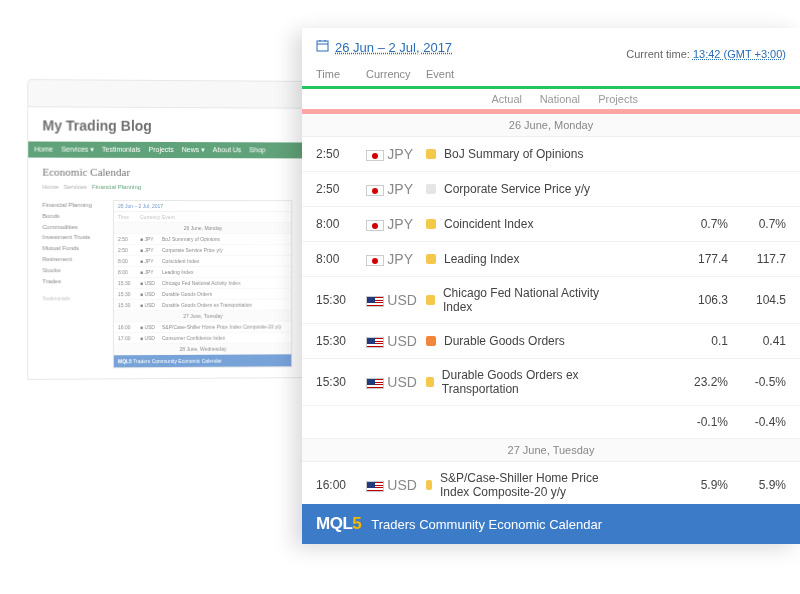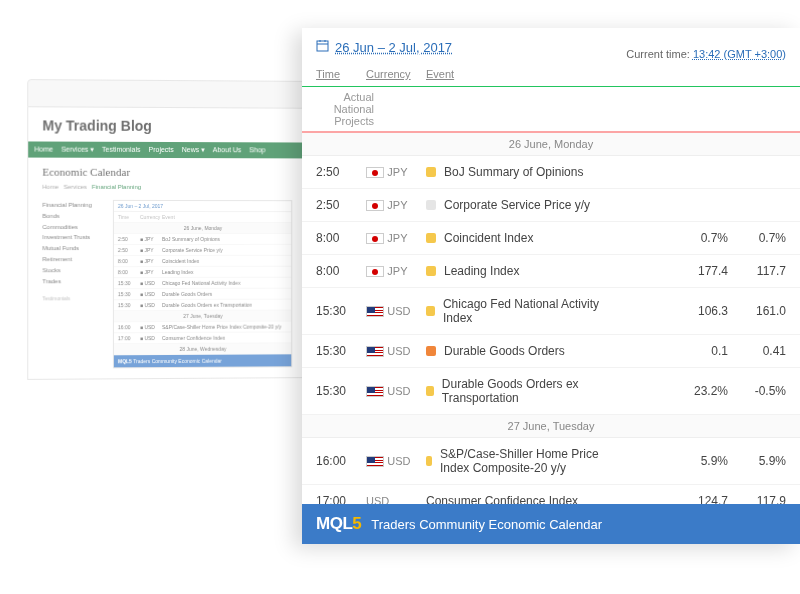--- a/index.html
+++ b/index.html
@@ -24,39 +24,39 @@
     .mini-row .t { width: 18px; }
     .mini-row .f { width: 18px; }
     .mini-footer { background: #3b7bc8; color: #fff; padding: 3px 4px; font-size: 5px; }
     .testi { font-size: 5px; color: #aaa; margin-top: 8px; }
 
     
     .calendar { position: absolute; right: 0; top: 28px; width: 498px; height: 516px; background: #fff; box-shadow: -8px 4px 20px rgba(0,0,0,0.15); display: flex; flex-direction: column; }
     .cal-top { padding: 10px 14px 6px; }
     .date-range { color: #2a6db8; font-size: 13px; text-decoration: underline dotted; display: inline-flex; align-items: center; gap: 6px; cursor: pointer; }
     .cal-icon { display: inline-block; }
-    .cal-header { display: flex; padding: 6px 14px; font-size: 11px; color: #888; border-bottom: 1px solid #22c55e; position: relative; text-decoration: underline; }
+    .cal-header { display: flex; padding: 6px 14px; font-size: 11px; color: #888; border-bottom: 3px solid #22c55e; position: relative; }
     .col-time { width: 50px; }
     .col-cur { width: 60px; }
     .col-event { flex: 1; }
     .col-val { width: 58px; text-align: right; }
     .ct-line { position: absolute; right: 14px; top: -14px; font-size: 11px; color: #666; }
     .ct-line .ct-val { color: #2a6db8; text-decoration: underline dotted; cursor: pointer; }
-    .sub-header { display: flex; padding: 4px 14px; font-size: 11px; color: #999; justify-content: center; gap: 0; border-bottom: 2px solid #fca5a5; flex-direction: column; }
+    .sub-header { display: flex; padding: 4px 14px; font-size: 11px; color: #999; justify-content: center; gap: 0; border-bottom: 5px solid #fca5a5; }
     .sub-header .col-val { font-size: 11px; }
     .cal-body { flex: 1; overflow-y: auto; }
     .day-row { background: #fafafa; text-align: center; font-size: 11px; color: #888; padding: 5px 0; border-bottom: 1px solid #eee; }
     .event-row { display: flex; align-items: center; padding: 9px 14px; font-size: 12px; color: #444; border-bottom: 1px solid #f2f2f2; }
     .event-row .col-event { display: flex; align-items: center; gap: 8px; }
     .flag { width: 18px; height: 11px; display: inline-block; border: 1px solid #ccc; position: relative; vertical-align: middle; }
     .flag-jpy { background: #fff; }
     .flag-jpy::after { content: ""; position: absolute; left: 50%; top: 50%; width: 6px; height: 6px; background: #d30000; border-radius: 50%; transform: translate(-50%,-50%); }
     .flag-usd { background: linear-gradient(to bottom, #b00 0 14%, #fff 14% 28%, #b00 28% 42%, #fff 42% 57%, #b00 57% 71%, #fff 71% 85%, #b00 85% 100%); }
     .flag-usd::after { content: ""; position: absolute; left: 0; top: 0; width: 8px; height: 6px; background: #223a7a; }
-    .curr-lbl { font-size: 11px; color: #888; }
+    .curr-lbl { font-size: 14px; color: #888; }
     .imp { width: 10px; height: 10px; border-radius: 2px; display: inline-block; }
     .imp-low { background: #e5e5e5; }
     .imp-med { background: #f5c84c; }
     .imp-high { background: #f0863a; }
     .cal-footer { background: #3b7bc8; color: #fff; padding: 10px 14px; display: flex; align-items: center; gap: 10px; font-size: 13px; }
     .mql-logo { font-weight: bold; font-size: 17px; letter-spacing: -0.5px; }
     .mql-logo .five { color: #f5b800; }
   </style>
 </head>
 <body>
@@ -243,21 +243,21 @@
       </div>
       <div class="event-row">
       <div class="col-time">15:30</div>
       <div class="col-cur"><span class="flag flag-usd"></span> <span class="curr-lbl">USD</span></div>
       <div class="col-event">
           <span class="imp imp-med"></span>
           <span>Chicago Fed National Activity Index</span>
         </div>
       <div class="col-val"></div>
       <div class="col-val">106.3</div>
-      <div class="col-val">161.0</div>
+      <div class="col-val">104.5</div>
       </div>
       <div class="event-row">
       <div class="col-time">15:30</div>
       <div class="col-cur"><span class="flag flag-usd"></span> <span class="curr-lbl">USD</span></div>
       <div class="col-event">
           <span class="imp imp-high"></span>
           <span>Durable Goods Orders</span>
         </div>
       <div class="col-val"></div>
       <div class="col-val">0.1</div>
@@ -266,20 +266,30 @@
       <div class="event-row">
       <div class="col-time">15:30</div>
       <div class="col-cur"><span class="flag flag-usd"></span> <span class="curr-lbl">USD</span></div>
       <div class="col-event">
           <span class="imp imp-med"></span>
           <span>Durable Goods Orders ex Transportation</span>
         </div>
       <div class="col-val"></div>
       <div class="col-val">23.2%</div>
       <div class="col-val">-0.5%</div>
+      </div>
+      <div class="event-row">
+      <div class="col-time"></div>
+      <div class="col-cur"><span style="width:18px"></span> <span class="curr-lbl"></span></div>
+      <div class="col-event">
+          <span></span>
+        </div>
+      <div class="col-val"></div>
+      <div class="col-val">-0.1%</div>
+      <div class="col-val">-0.4%</div>
       </div>
       <div class="day-row">27 June, Tuesday</div>
       <div class="event-row">
       <div class="col-time">16:00</div>
       <div class="col-cur"><span class="flag flag-usd"></span> <span class="curr-lbl">USD</span></div>
       <div class="col-event">
           <span class="imp imp-med"></span>
           <span>S&amp;P/Case-Shiller Home Price Index Composite-20 y/y</span>
         </div>
       <div class="col-val"></div>

